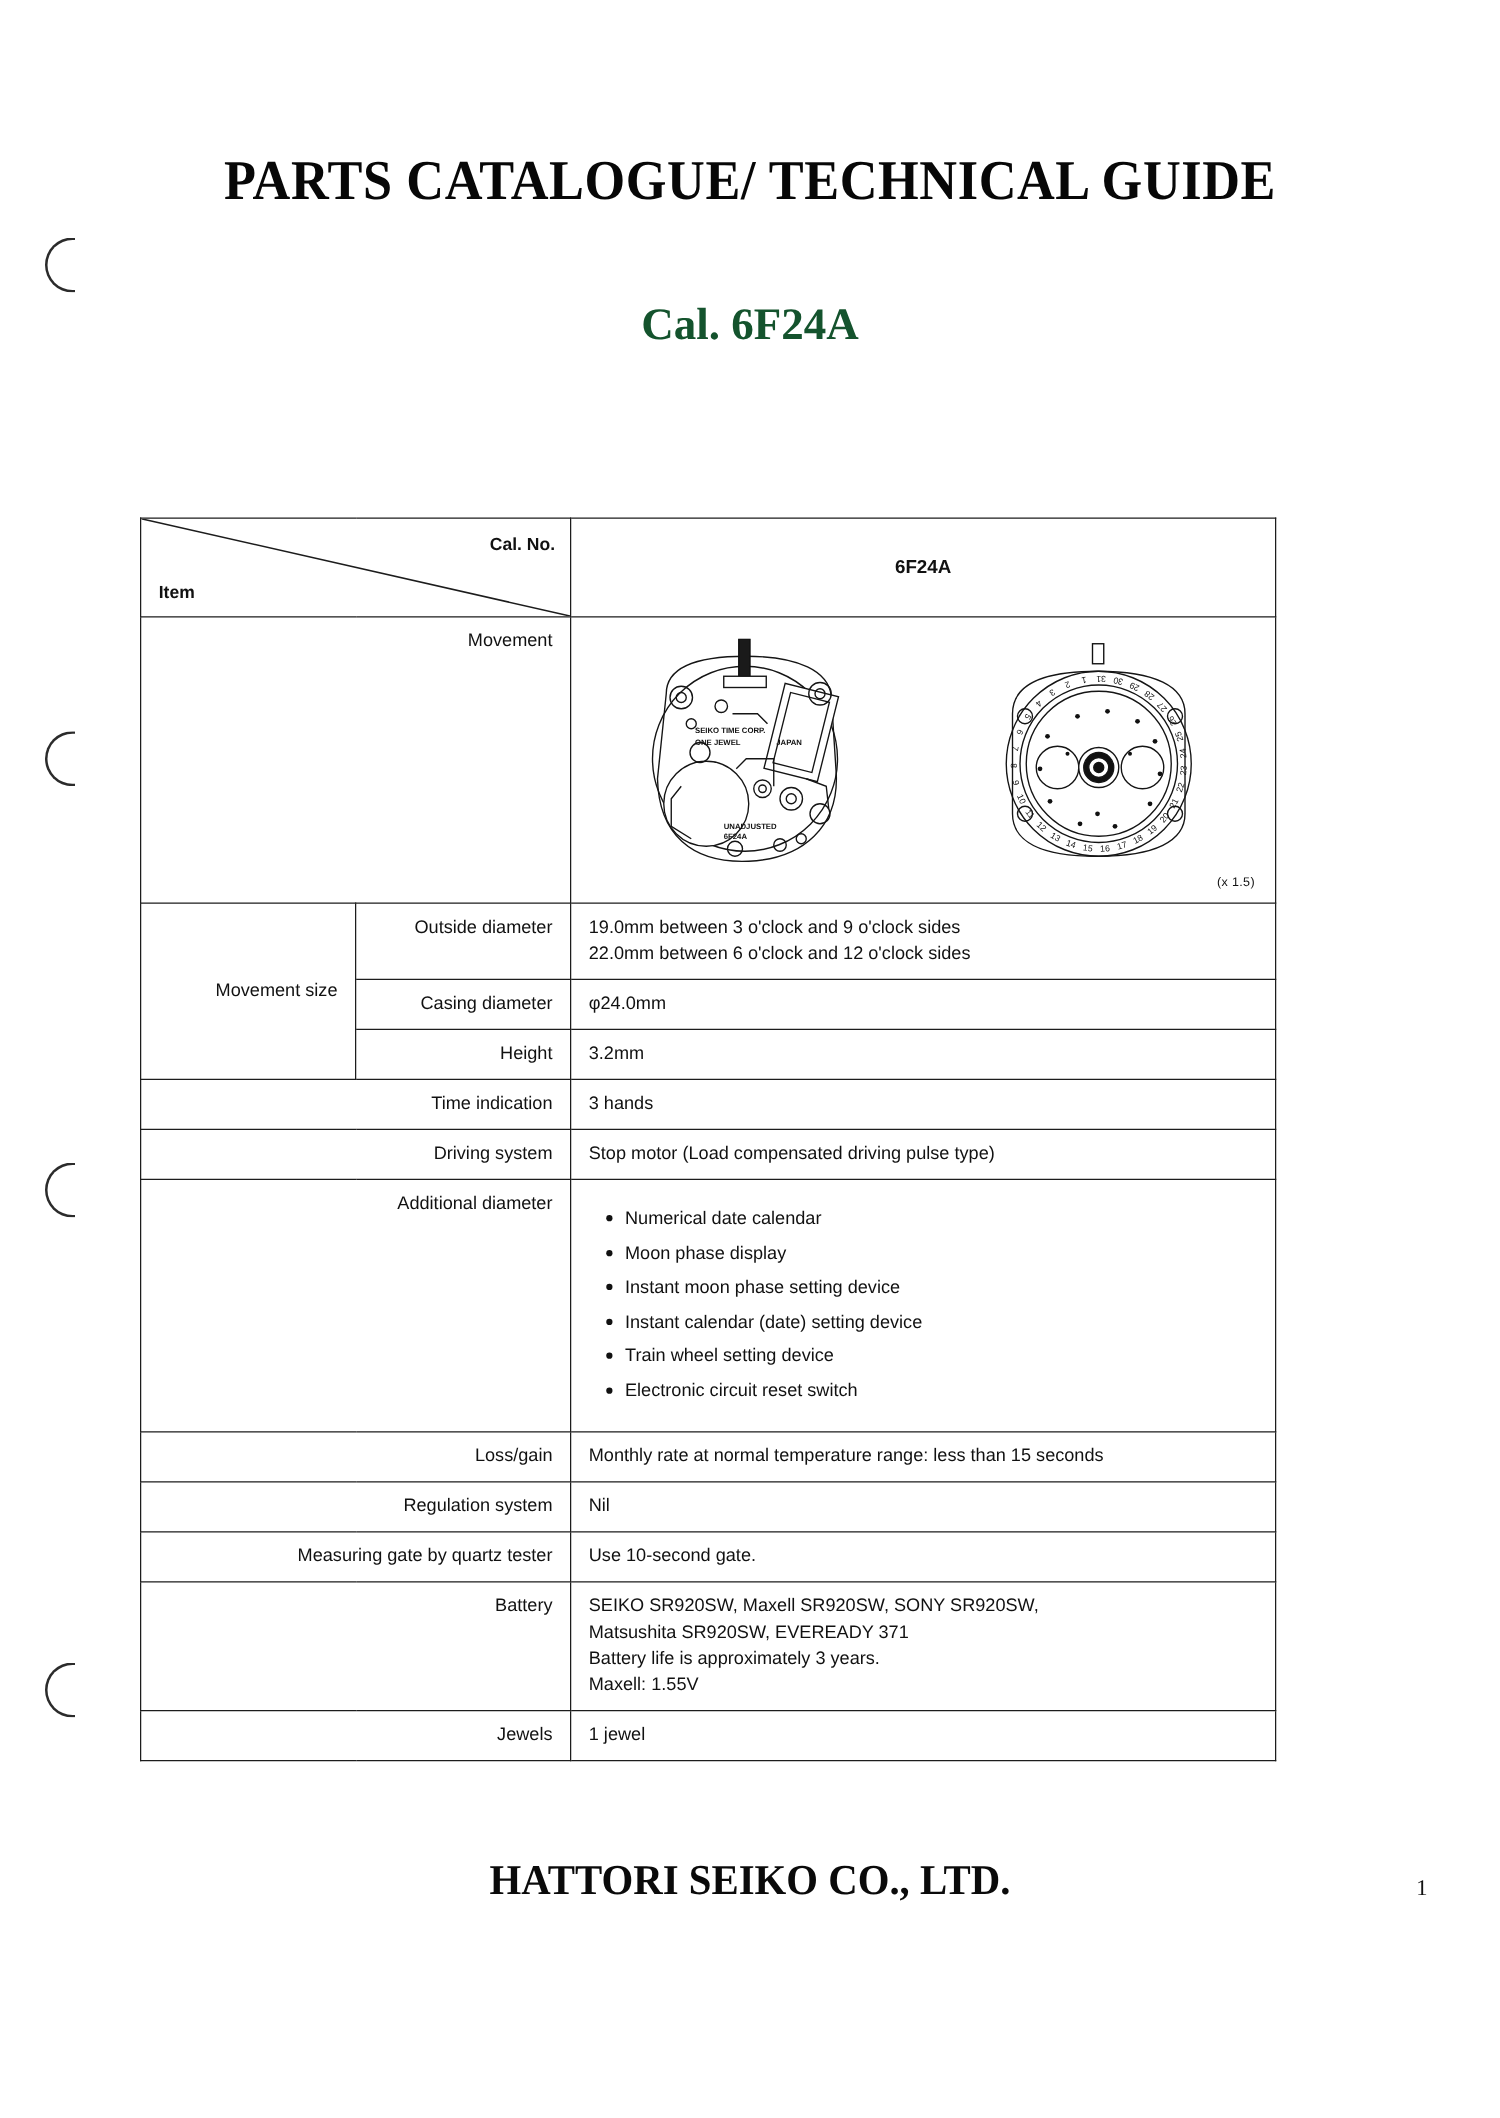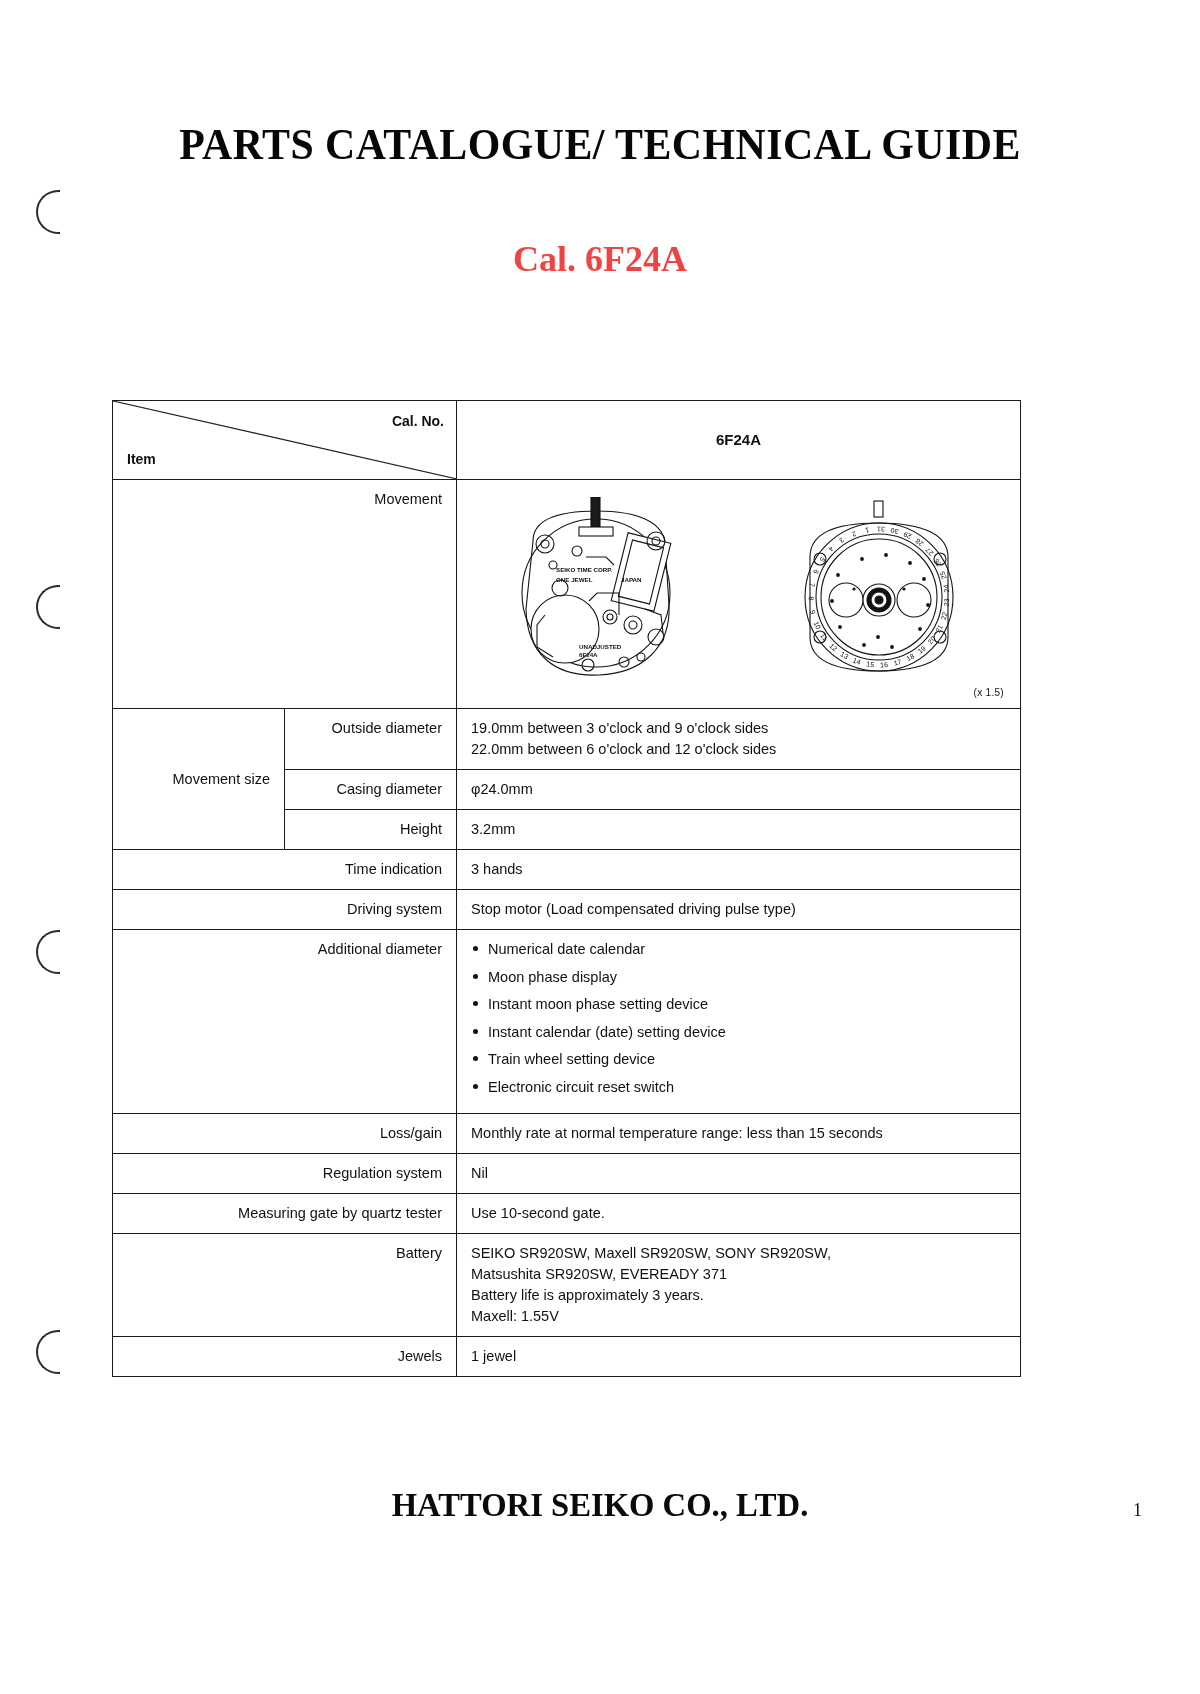--- a/index.html
+++ b/index.html
@@ -34,21 +34,21 @@
   }
   .sub-title {
     position: absolute;
     top: 238px;
     left: 0;
     width: 1200px;
     text-align: center;
     font-family: "Liberation Serif", serif;
     font-weight: bold;
     font-size: 36px;
-    color: #ef4444;
+    color: #14532d;
   }
 
   
   .punch {
     position: absolute;
     left: 36px;
     width: 22px;
     height: 40px;
     border-left: 2.2px solid #2b2b2b;
     border-top: 2.2px solid #2b2b2b;
@@ -58,21 +58,21 @@
   }
   .punch.p1 { top: 190px; }
   .punch.p2 { top: 585px; }
   .punch.p3 { top: 930px; }
   .punch.p4 { top: 1330px; }
 
   
   .spec-table {
     position: absolute;
     left: 112px;
-    top: 400px;
+    top: 414px;
     width: 908px;
     border-collapse: collapse;
     font-size: 14.5px;
     table-layout: fixed;
   }
   .spec-table td {
     border: 1px solid #1c1c1c;
     padding: 9px 14px;
     vertical-align: top;
     line-height: 1.45;
@@ -137,21 +137,21 @@
     padding-top: 6px;
     box-sizing: border-box;
   }
 
   .label-cell { font-size: 14.5px; text-align: right; }
   .value-cell { font-size: 14.5px; }
 
   .val-line { display: block; }
 
   ul.mech-list {
-    margin: 0;
+    margin: 12px;
     padding: 0;
     list-style: none;
   }
   ul.mech-list li {
     position: relative;
     padding-left: 17px;
     margin: 0 0 6.5px 0;
     font-size: 14.5px;
   }
   ul.mech-list li:before {

